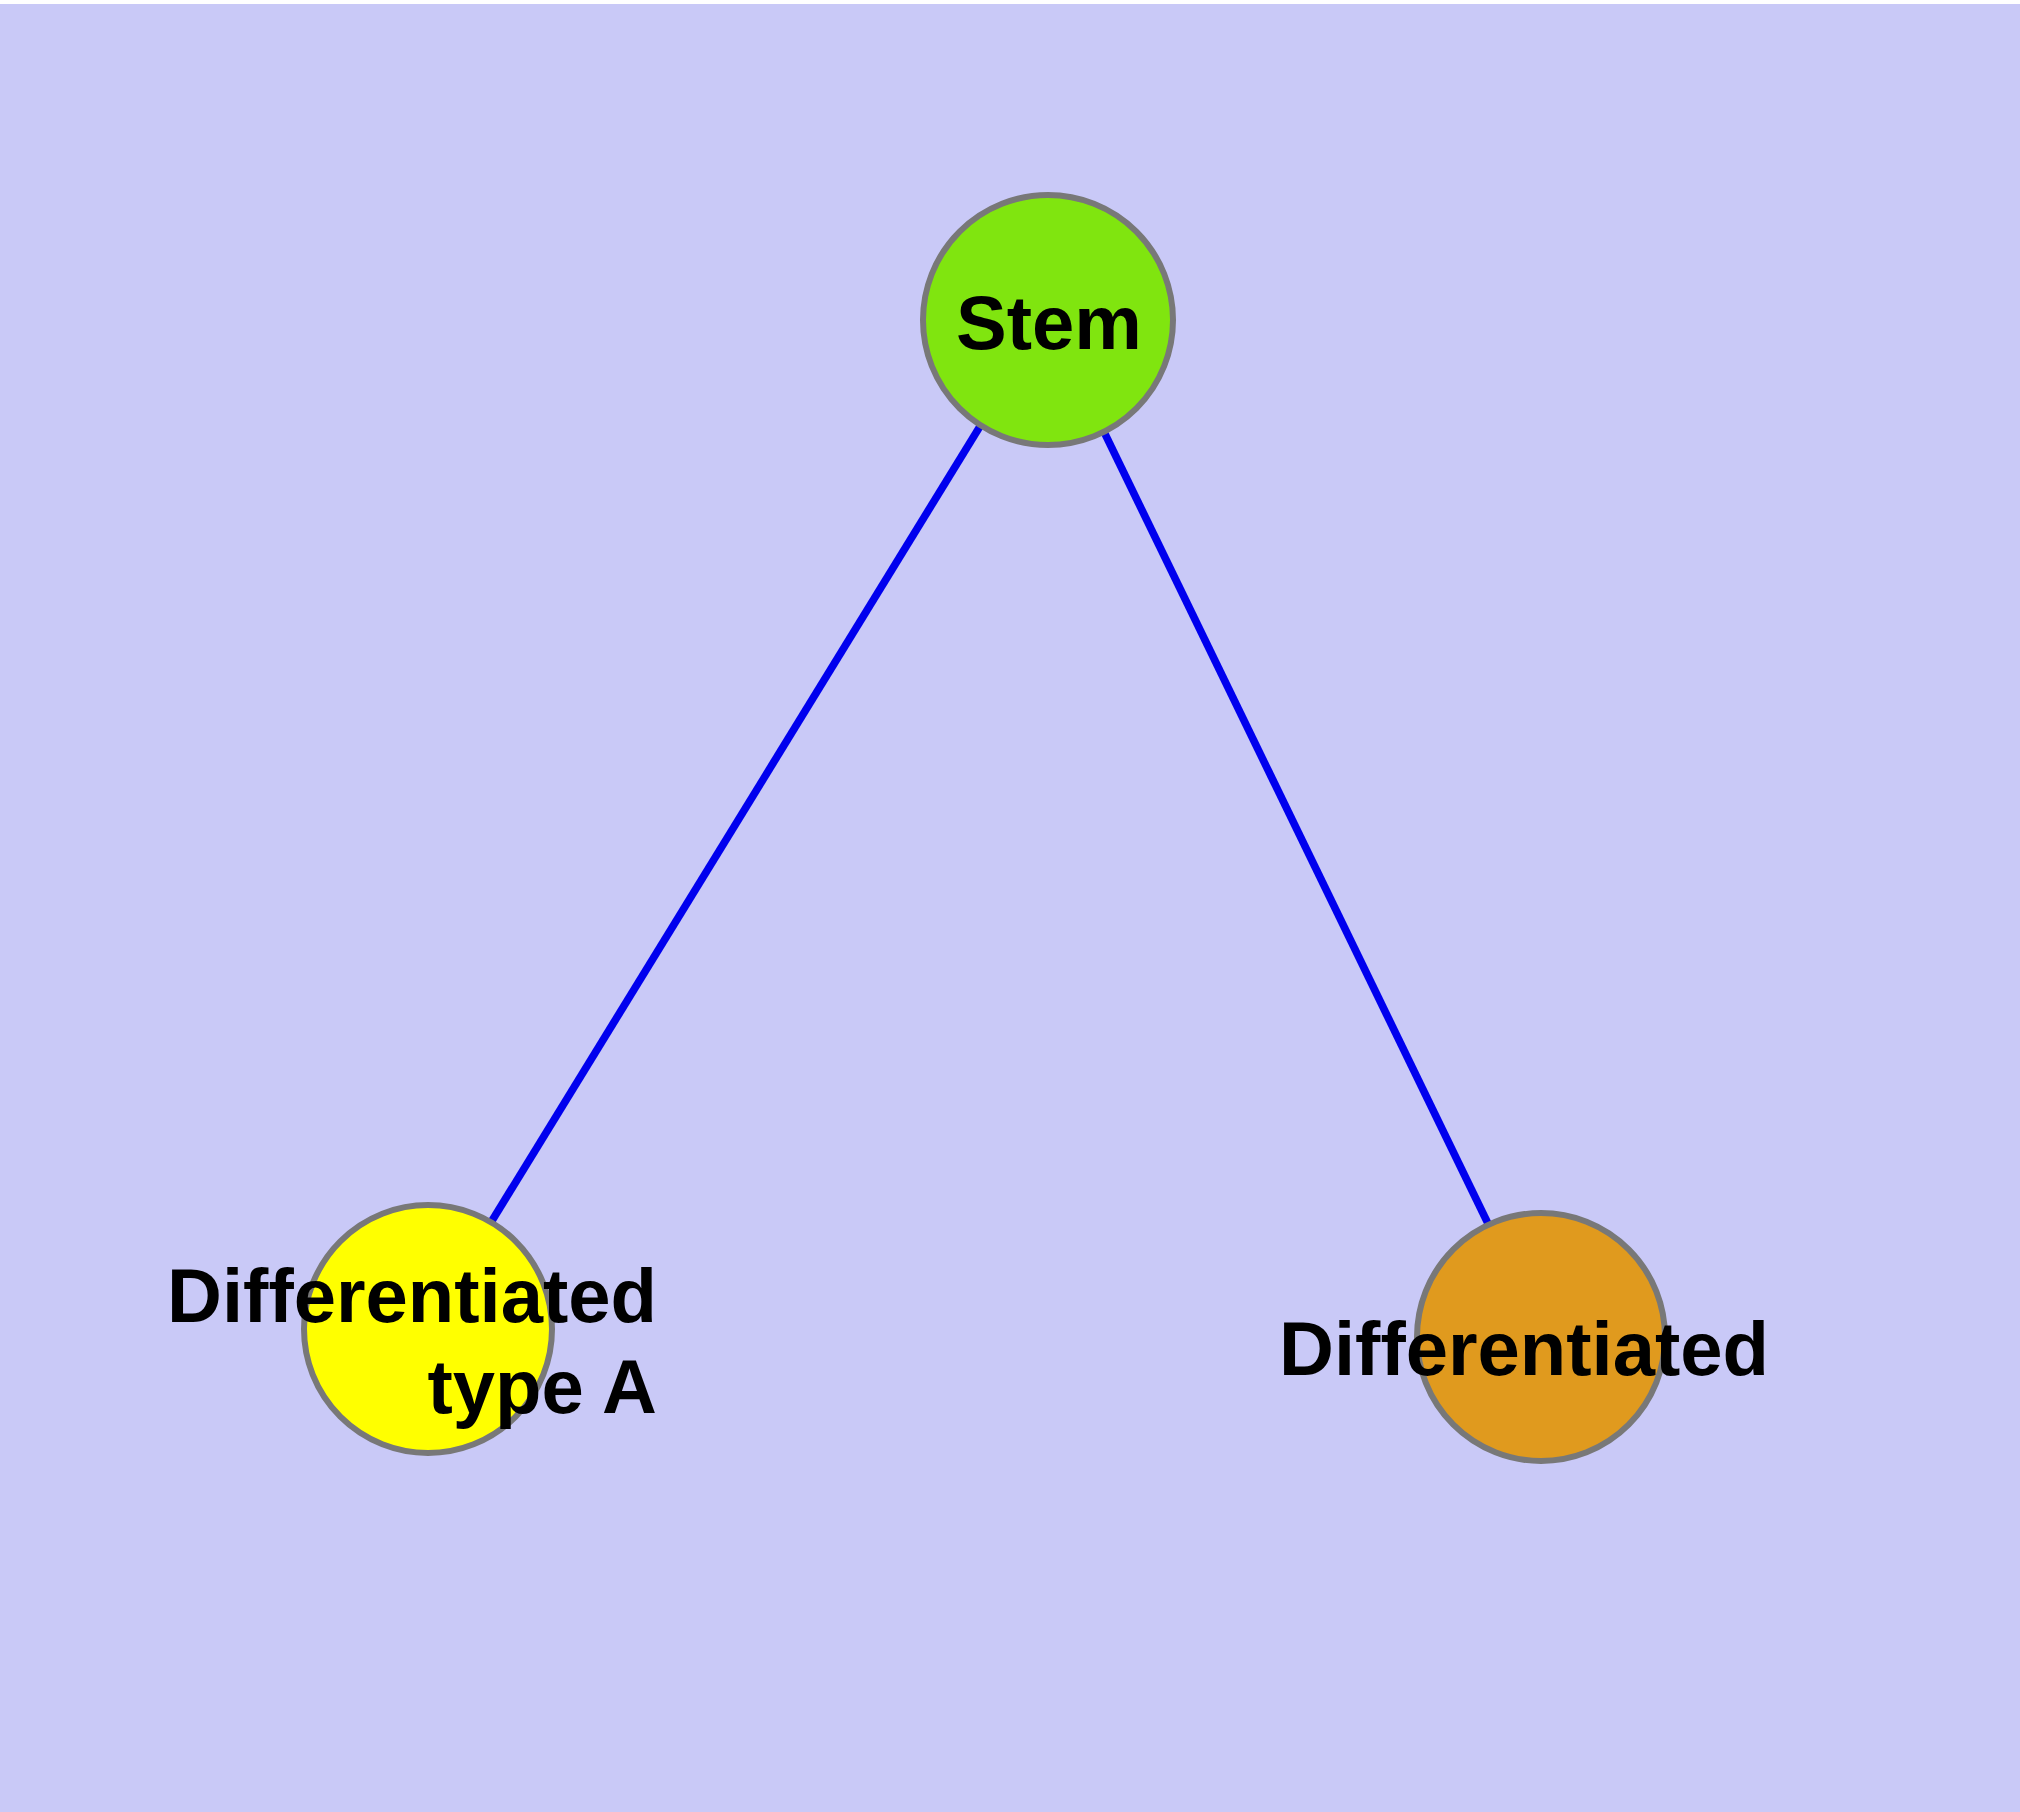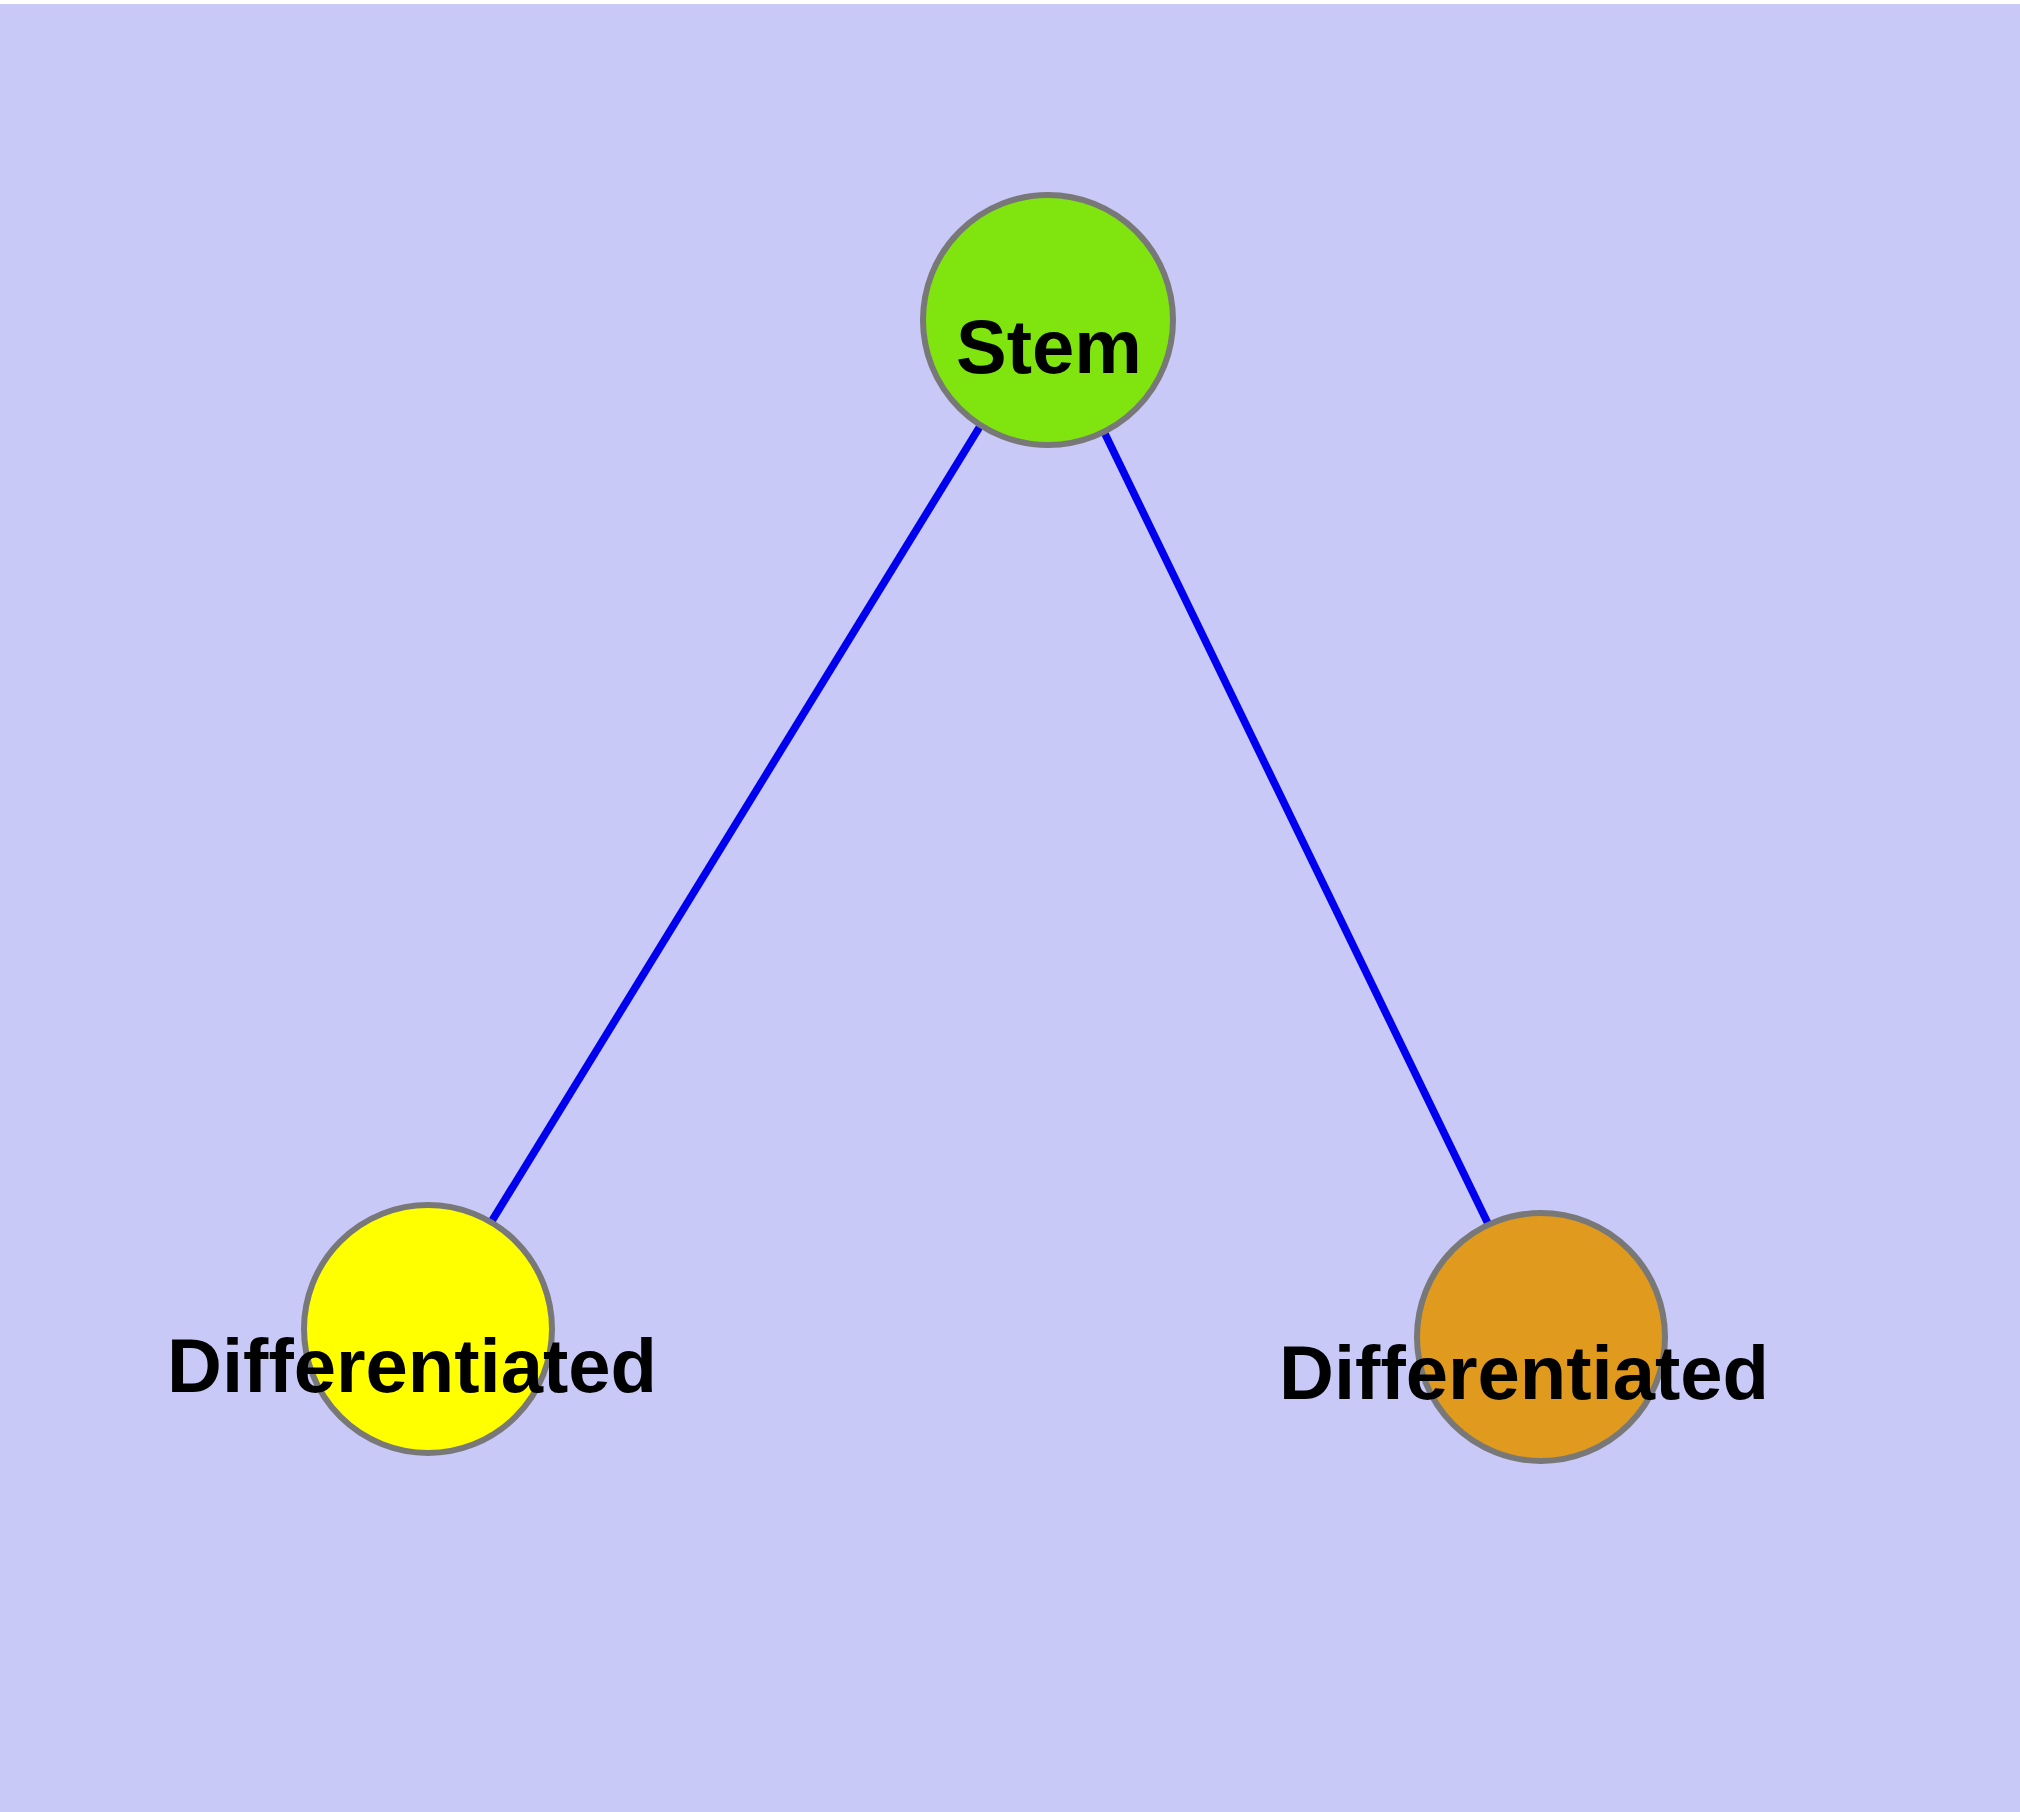--- a/index.html
+++ b/index.html
@@ -43,21 +43,20 @@
   .node-label {
     position: absolute;
     transform: translate(-50%, -50%);
     font-size: 76px;
     font-weight: bold;
     color: #000000;
     text-align: right;
     line-height: 91px;
     white-space: nowrap;
     z-index: 3;
-    margin-top: 24px;
   }
   .label-stem   { left: 1049px; top:  318px; }
   .label-type-a { left:  412px; top: 1337px; }
   .label-type-b { left: 1524px; top: 1344px; }
   .label-line { display: block; }
 </style>
 </head>
 <body>
 
 <div class="canvas">
@@ -74,20 +73,21 @@
     <div class="node node-type-a" style="background-color: rgb(255, 255, 0);"></div>
 
     <div class="node node-type-b" style="background-color: rgb(224, 154, 30);"></div>
 
     <div class="node-label label-stem">
       <span class="label-line">Stem</span>
     </div>
 
     <div class="node-label label-type-a">
       <span class="label-line">Differentiated</span>
+      <span class="label-line">type A</span>
     </div>
 
     <div class="node-label label-type-b">
       <span class="label-line">Differentiated</span>
     </div>
 
   </div>
 </div>
 
 

